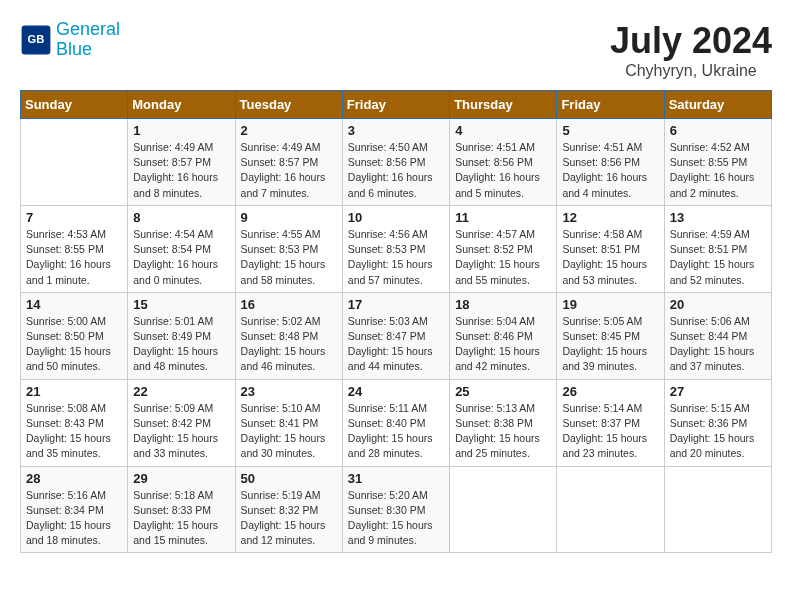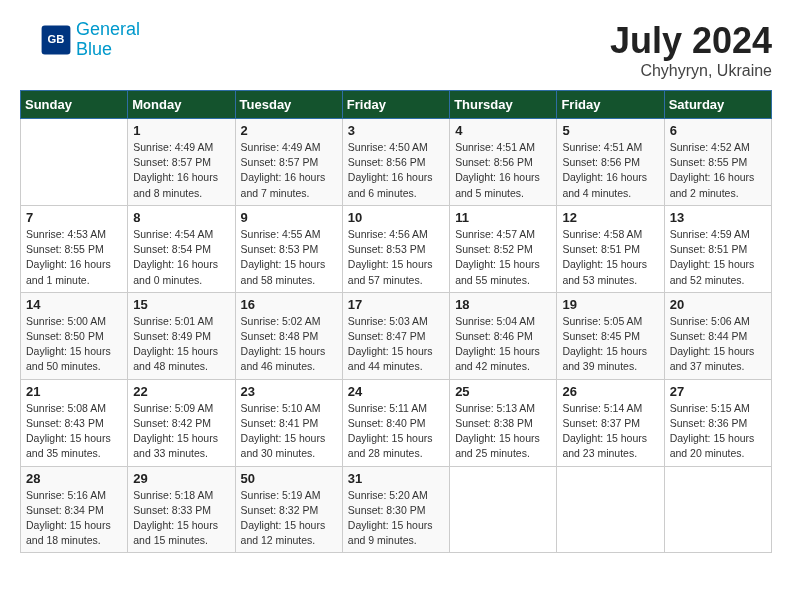--- a/index.html
+++ b/index.html
@@ -8,59 +8,58 @@
       background: #fff;
       width: 792px;
       min-height: 612px;
       padding: 20px;
     }
     .header {
       display: flex;
       justify-content: space-between;
       align-items: flex-start;
       margin-bottom: 10px;
-      margin-left: 20px;
     }
     .logo {
       display: flex;
       align-items: center;
       gap: 4px;
     }
     .logo-text {
       font-size: 18px;
       font-weight: normal;
       color: #003580;
       line-height: 1.1;
     }
     .logo-text span {
       color: #0099cc;
     }
     .logo-icon {
       width: 32px;
       height: 32px;
     }
     .title-block {
-      text-align: right;
+      text-align: center;
     }
     .month-year {
       font-size: 36px;
       font-weight: bold;
       color: #222;
     }
     .location {
       font-size: 16px;
       color: #444;
     }
     table {
       width: 100%;
       border-collapse: collapse;
       font-size: 11px;
     }
     thead tr th {
-      background-color: #14532d;
+      background-color: #a16207;
       color: #fff;
       padding: 6px 4px;
       text-align: left;
       font-size: 13px;
       font-weight: bold;
       border: 1px solid #2e6da4;
     }
     tbody tr td {
       border: 1px solid #ccc;
       padding: 4px 5px;

